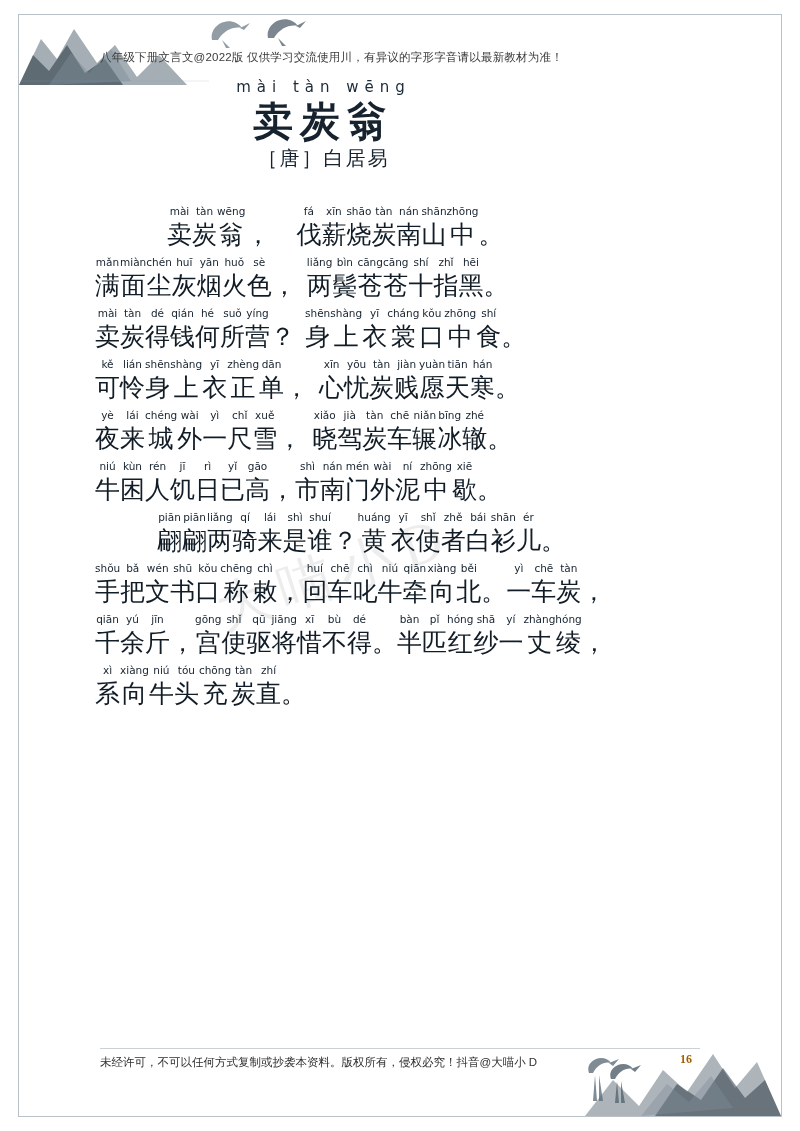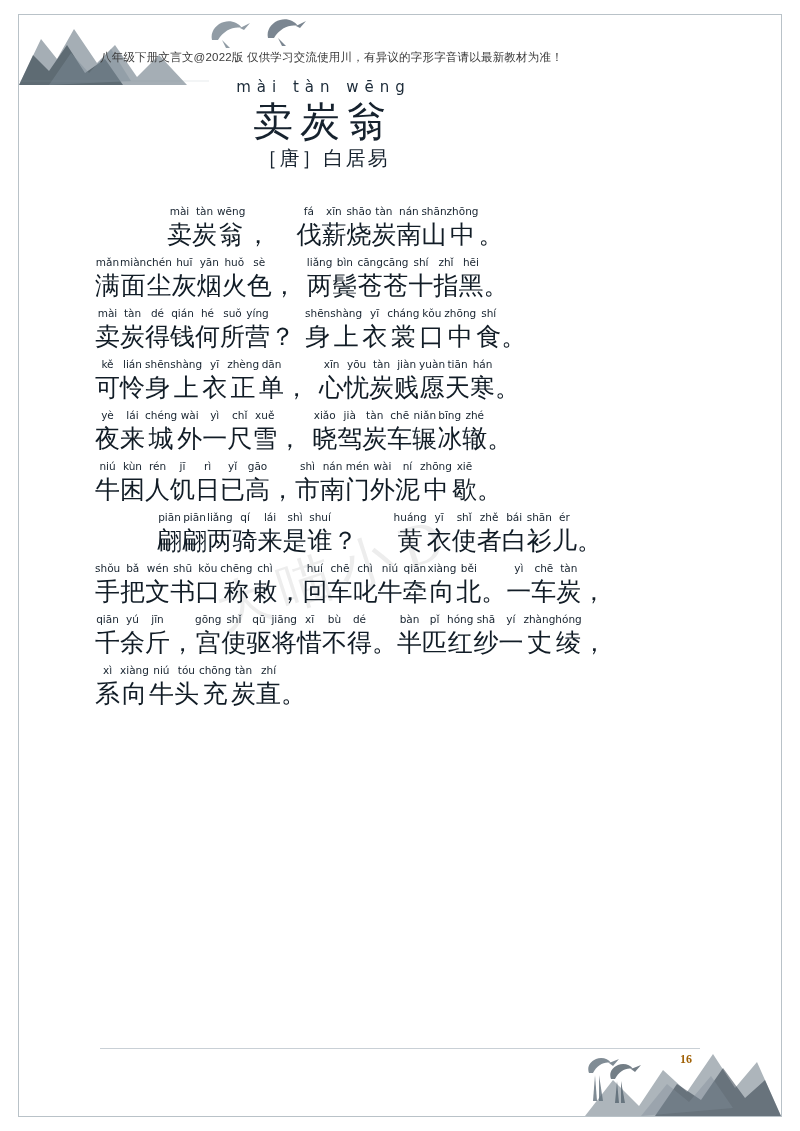--- a/index.html
+++ b/index.html
@@ -78,21 +78,21 @@
     text-align: center;
   }
   .title-pinyin {
     font-size: 15px;
     color: #1b2a38;
     letter-spacing: 6px;
     font-family: "DejaVu Sans", sans-serif;
   }
   .title-han {
     font-size: 40px;
-    font-weight: normal;
+    font-weight: bold;
     color: #16222e;
     letter-spacing: 7px;
     line-height: 1.15;
     margin-top: 2px;
     font-family: "DejaVu Serif", serif;
   }
   .author-pinyin {
     margin-top: 10px;
     font-size: 11.5px;
     color: #1b2a38;
@@ -145,21 +145,21 @@
     font-size: 25px;
     color: #111c26;
     line-height: 32px;
     white-space: nowrap;
     font-family: "DejaVu Serif", serif;
   }
   .cell.punct .hz { }
   .gap-s { width: 10px; }
   .gap-m { width: 26px; }
   .indent-1 { padding-left: 72px; }
-  .indent-2 { padding-left: 62px; gap: 36px; }
+  .indent-2 { padding-left: 62px; }
   
   .watermark {
     position: absolute;
     left: 230px;
     top: 520px;
     width: 340px;
     height: 200px;
     opacity: 0.10;
     transform: rotate(-18deg);
     font-size: 54px;
@@ -925,20 +925,21 @@
           </span>
           <span class="cell punct">
             <span class="py"></span>
             <span class="hz">。</span>
           </span>
         </span>
       </div>
     </div>
 
   <div class="footer-rule"></div>
+  <div class="footer-note">未经许可，不可以任何方式复制或抄袭本资料。版权所有，侵权必究！抖音@大喵小 D</div>
   <div class="page-num">16</div>
 
   <div class="cranes-bottom">
     <svg width="70" height="60" viewBox="0 0 70 60">
       <g fill="#6b7883" opacity="0.85">
         <path d="M18 20 C22 12 30 8 36 10 C33 5 26 4 21 6 C14 9 12 15 14 20 Z"></path>
         <path d="M20 22 L22 48 L18 48 Z"></path>
         <path d="M24 22 L28 48 L24 48 Z"></path>
         <path d="M34 10 L44 6 L38 13 Z"></path>
       </g>

